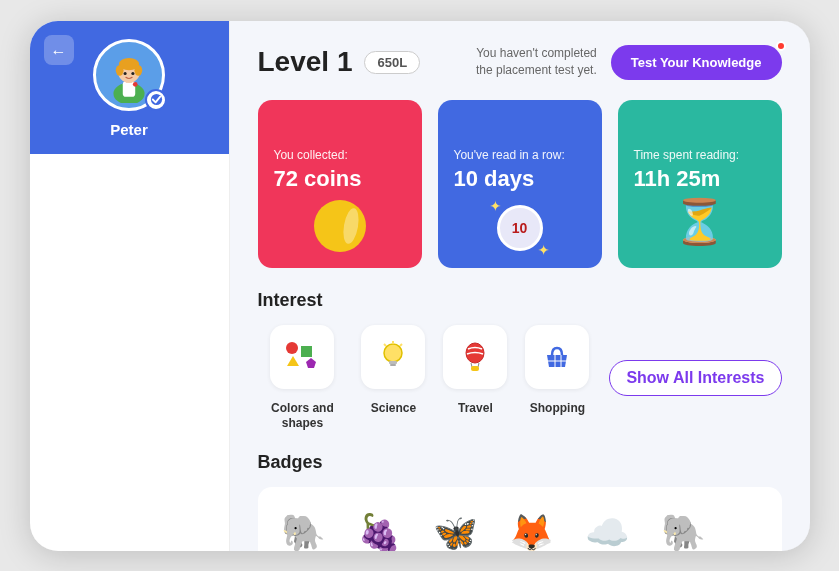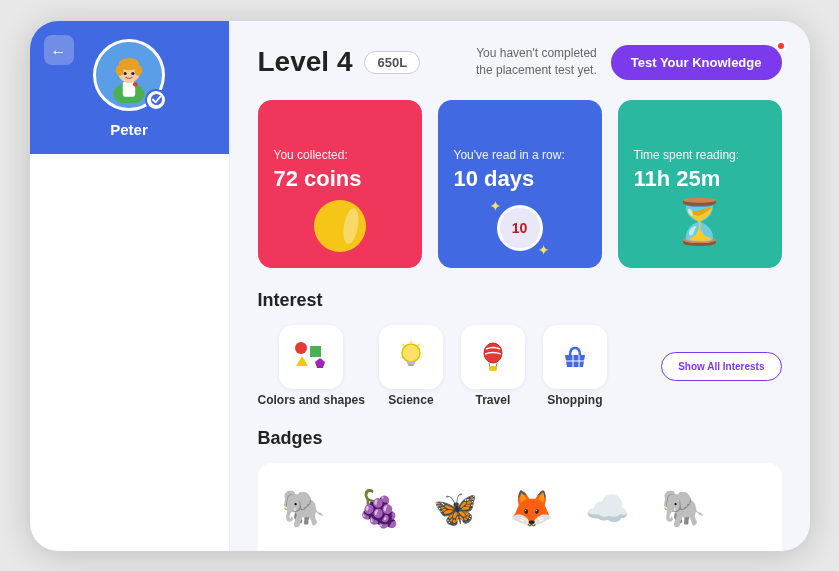--- a/index.html
+++ b/index.html
@@ -310,21 +310,21 @@
     }
     .interest-items {
       display: flex;
       gap: 10px;
       flex: 1;
     }
     .interest-item {
       display: flex;
       flex-direction: column;
       align-items: center;
-      gap: 4px;
+      gap: 12px;
       cursor: pointer;
       min-width: 72px;
     }
     .interest-icon-box {
       width: 64px;
       height: 64px;
       background: #fff;
       border-radius: 14px;
       display: flex;
       align-items: center;
@@ -337,21 +337,21 @@
       font-weight: 600;
       color: #333;
       text-align: center;
       line-height: 1.3;
     }
     .show-all-btn {
       background: #fff;
       border: 1.5px solid #7c3aed;
       border-radius: 24px;
       color: #7c3aed;
-      font-size: 10px;
+      font-size: 16px;
       font-weight: 700;
       padding: 8px 16px;
       cursor: pointer;
       white-space: nowrap;
       align-self: center;
       margin-left: 16px;
     }
     
     .badges-section { margin-top: 0; }
     .badges-grid {
@@ -416,21 +416,21 @@
         </div>
       </div>
       <span class="username">Peter</span>
     </div>
   </div>
 
   <div class="main">
 
     <div class="header-row">
       <div class="level-group">
-        <span class="level-title">Level 4</span>
+        <span class="level-title">Level 1</span>
         <span class="level-badge">650L</span>
       </div>
       <div class="header-right">
         <div class="placement-text">
           <span>You haven't completed</span><br>
           <span>the placement test yet.</span>
         </div>
         <button class="test-btn">
           <span>Test Your Knowledge</span>
           <span class="notif-dot"></span>

